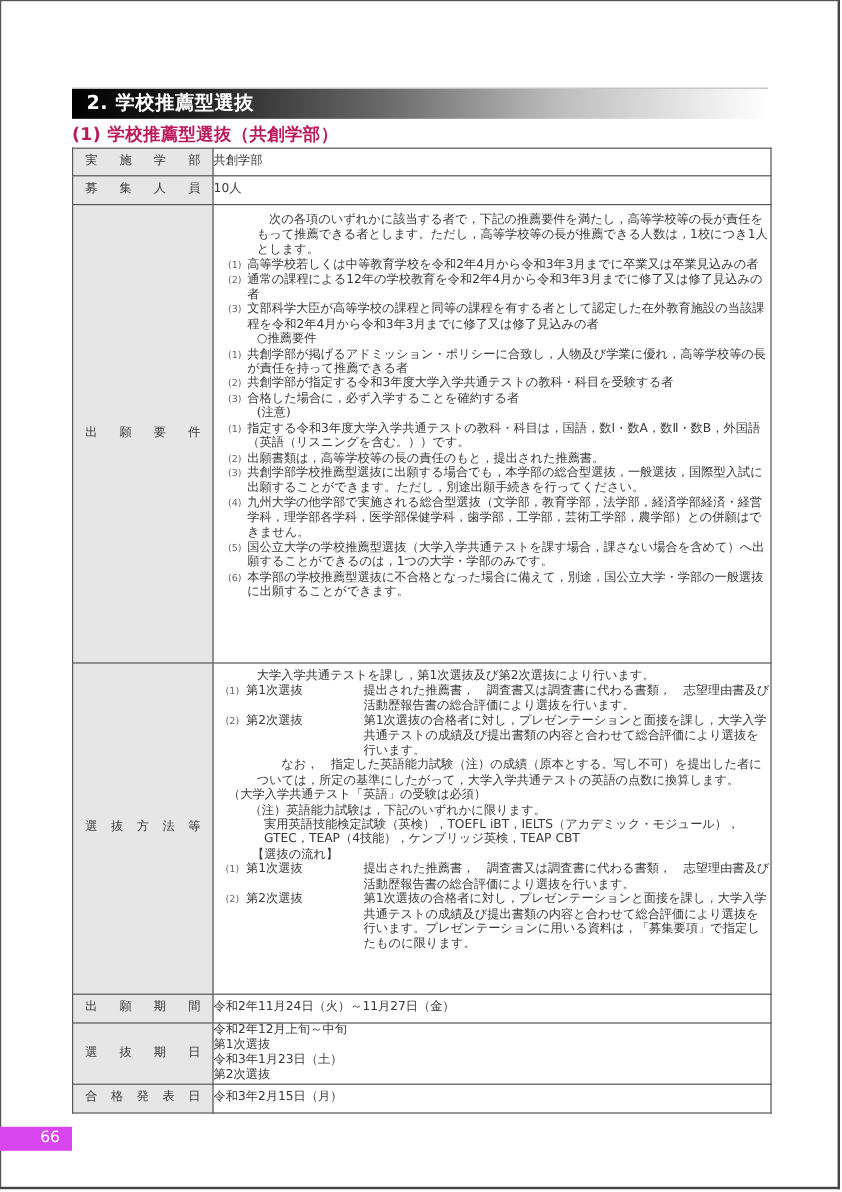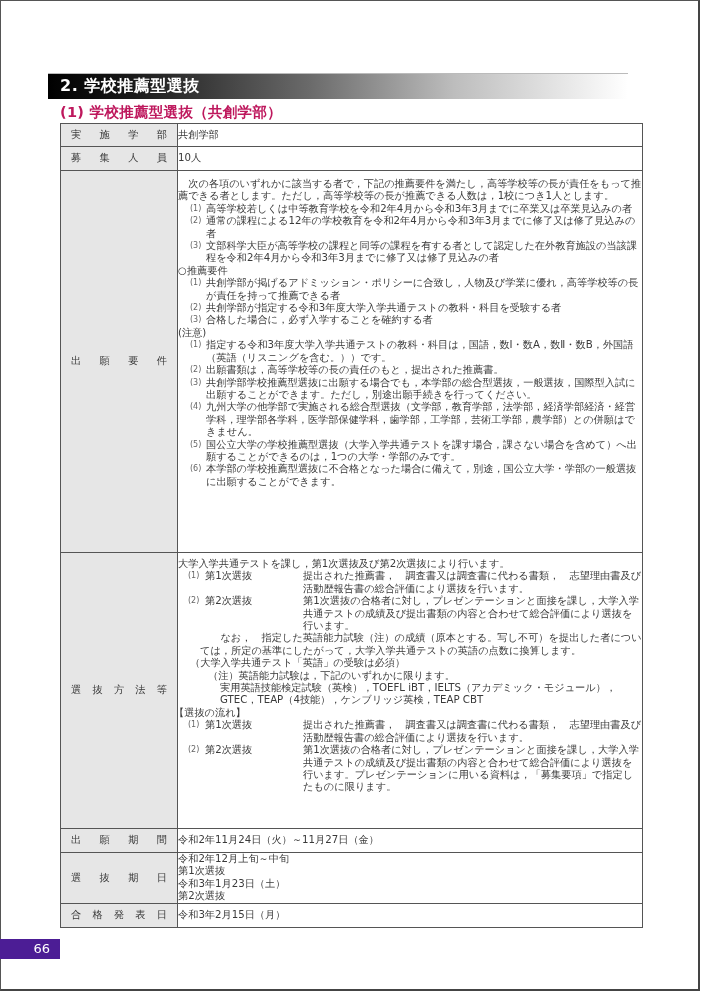--- a/index.html
+++ b/index.html
@@ -7,21 +7,21 @@
     width: 702px; height: 993px; position: relative; overflow: hidden;
     font-family: "DejaVu Sans", "Liberation Sans", sans-serif;
     color: #333;
   }
   .page-frame {
     position: absolute; left: 0; top: 0; width: 700px; height: 991px;
     border: 1px solid #555; border-right: 2px solid #444; border-bottom: 2px solid #444;
     box-sizing: border-box;
   }
   .section-heading {
-    position: absolute; left: 48px; top: 73px; width: 580px; height: 26px;
+    position: absolute; left: 60px; top: 73px; width: 580px; height: 26px;
     background: linear-gradient(to right, #000 0%, #1a1a1a 15%, #6a6a6a 45%, #bdbdbd 70%, #ffffff 100%);
     border-top: 1px solid #bbb;
     box-sizing: border-box;
     padding-left: 48px;
   }
   .section-heading span {
     position: absolute; left: 12px; top: 2px;
     color: #fff; font-weight: bold; font-size: 16px; letter-spacing: 0.5px;
   }
   .sub-heading {
@@ -37,31 +37,31 @@
     border: 1px solid #555; padding: 0; vertical-align: middle;
     font-size: 10.2px; line-height: 12.4px; color: #3a3a3a;
   }
   td.lbl {
     width: 116px; background: #e6e6e6; text-align: center;
     font-size: 11px; color: #555;
   }
   td.val { padding: 0 10px; }
   .lbl-wide { display: flex; justify-content: space-between; padding: 0 10px; }
   .val-single { font-size: 11px; color: #444; }
-  .p { margin: 0; }
+  .p { margin: 0; padding-left: 36px; }
   .item { position: relative; padding-left: 28px; }
   .item .num { position: absolute; left: 12px; top: 0; font-size: 8px; color: #666; }
   .sel-item { position: relative; padding-left: 125px; }
   .sel-item .num { position: absolute; left: 10px; top: 0; font-size: 8px; color: #666; }
   .sel-item .stage { position: absolute; left: 27px; top: 0; }
   .sched-row { display: flex; flex-direction: column; }
   .sched-row .d { width: 160px; }
   .pagenum {
     position: absolute; left: 0; top: 939px; width: 60px; height: 20px;
-    background: #4c1d95; color: #fff; font-size: 13px; line-height: 20px;
+    background: #d946ef; color: #fff; font-size: 13px; line-height: 20px;
     text-align: right; box-sizing: border-box; padding-right: 10px;
   }
 </style>
 </head>
 <body>
 
 <div class="page-frame"></div>
 
 <div class="section-heading">
   <span>2. 学校推薦型選抜</span>
@@ -130,21 +130,21 @@
         <span>抜</span>
         <span>方</span>
         <span>法</span>
         <span>等</span>
       </div>
     </td>
     <td class="val" style="vertical-align:top; padding-top:5px;">
       <p class="p">大学入学共通テストを課し，第1次選抜及び第2次選抜により行います。</p>
       <div class="sel-item"><span class="num">(1)</span><span class="stage">第1次選抜</span><span>提出された推薦書，　調査書又は調査書に代わる書類，　志望理由書及び活動歴報告書の総合評価により選抜を行います。</span></div>
       <div class="sel-item"><span class="num">(2)</span><span class="stage">第2次選抜</span><span>第1次選抜の合格者に対し，プレゼンテーションと面接を課し，大学入学共通テストの成績及び提出書類の内容と合わせて総合評価により選抜を行います。</span></div>
-      <p class="p" style="padding-left:22px; text-indent:2em">なお，　指定した英語能力試験（注）の成績（原本とする。写し不可）を提出した者については，所定の基準にしたがって，大学入学共通テストの英語の点数に換算します。</p>
+      <p class="p" style="padding-left:36px; text-indent:2em">なお，　指定した英語能力試験（注）の成績（原本とする。写し不可）を提出した者については，所定の基準にしたがって，大学入学共通テストの英語の点数に換算します。</p>
       <p class="p" style="padding-left:12px">（大学入学共通テスト「英語」の受験は必須）</p>
       <p class="p" style="padding-left:30px">（注）英語能力試験は，下記のいずれかに限ります。</p>
       <p class="p" style="padding-left:42px">実用英語技能検定試験（英検），TOEFL iBT，IELTS（アカデミック・モジュール），GTEC，TEAP（4技能），ケンブリッジ英検，TEAP CBT</p>
       <p class="p" style="margin-left:-4px">【選抜の流れ】</p>
       <div class="sel-item"><span class="num">(1)</span><span class="stage">第1次選抜</span><span>提出された推薦書，　調査書又は調査書に代わる書類，　志望理由書及び活動歴報告書の総合評価により選抜を行います。</span></div>
       <div class="sel-item"><span class="num">(2)</span><span class="stage">第2次選抜</span><span>第1次選抜の合格者に対し，プレゼンテーションと面接を課し，大学入学共通テストの成績及び提出書類の内容と合わせて総合評価により選抜を行います。プレゼンテーションに用いる資料は，「募集要項」で指定したものに限ります。</span></div>
     </td>
   </tr>
 
   <tr style="height:24px">

